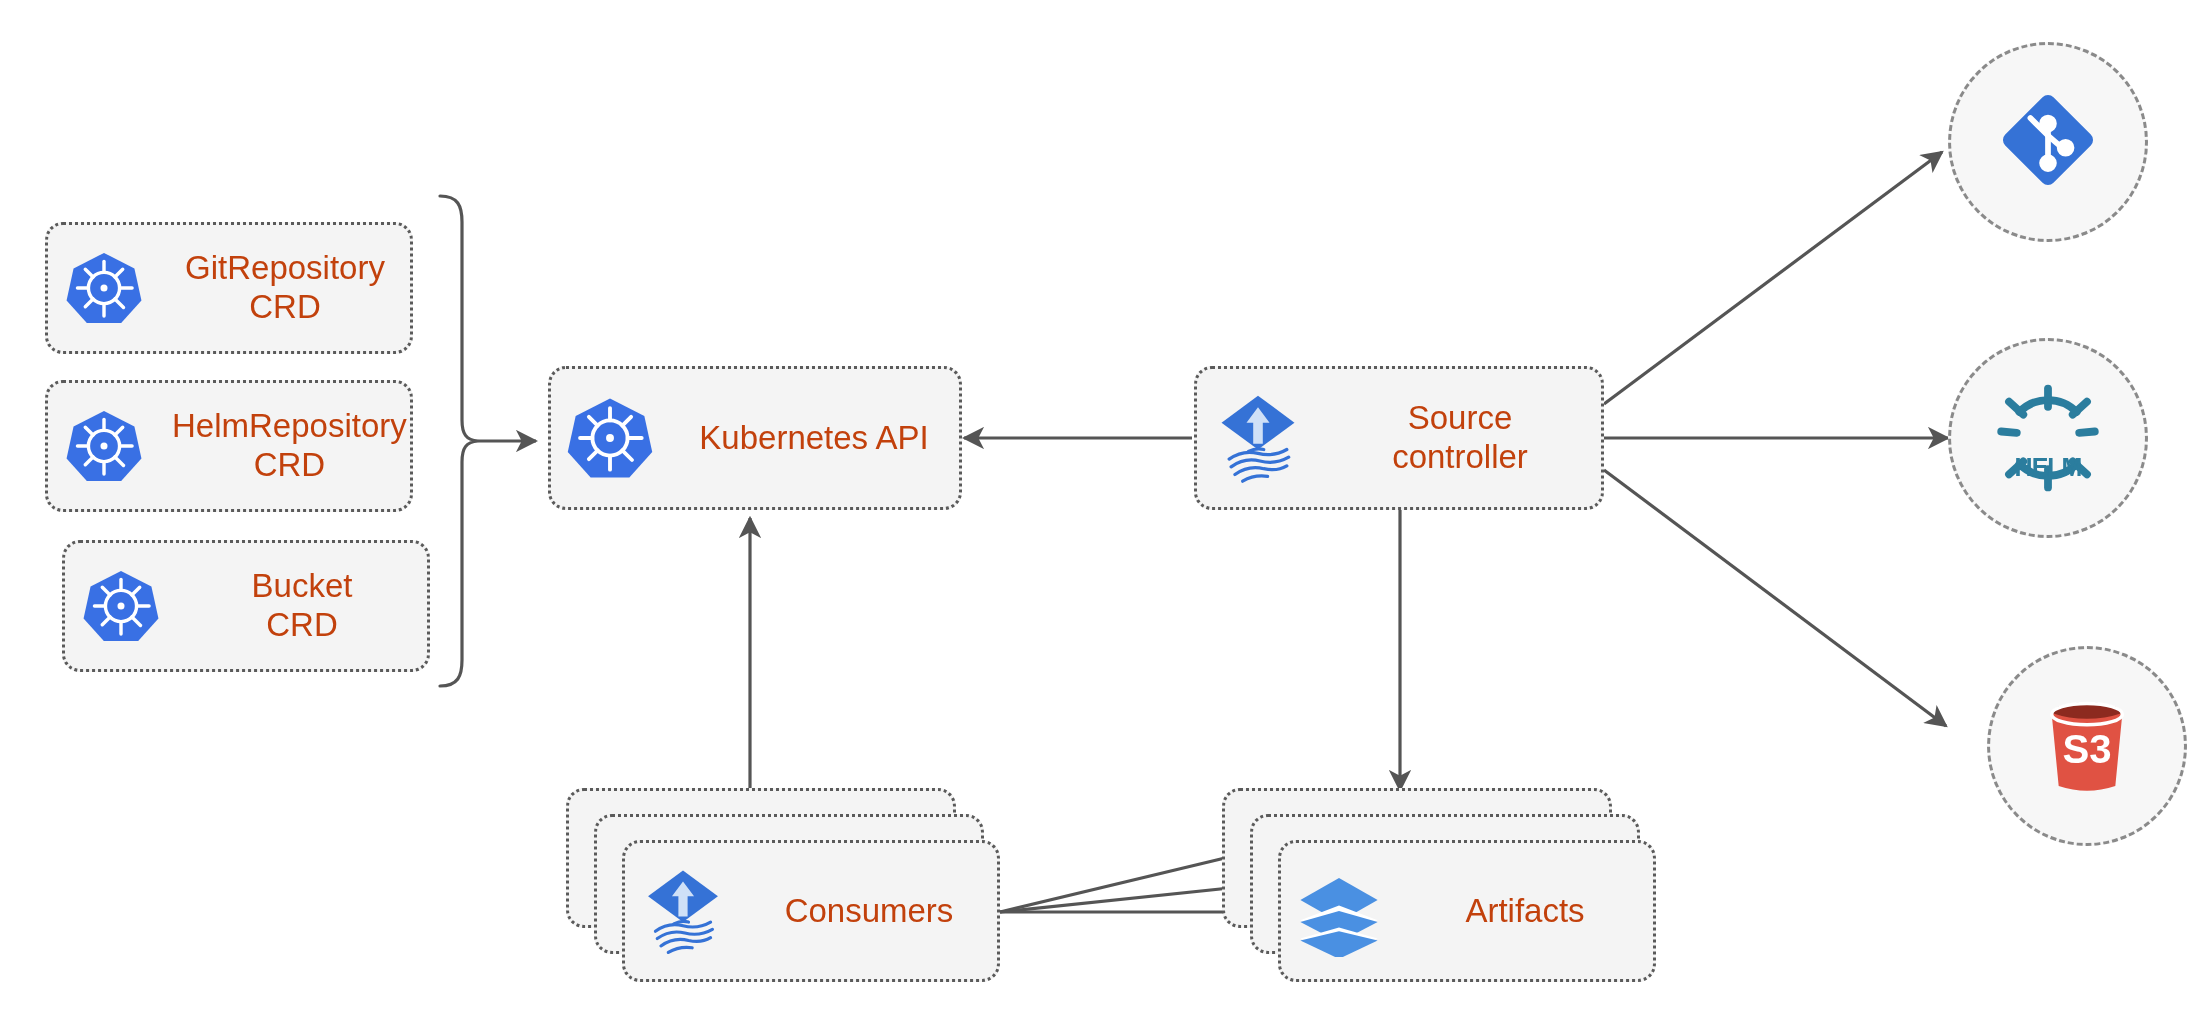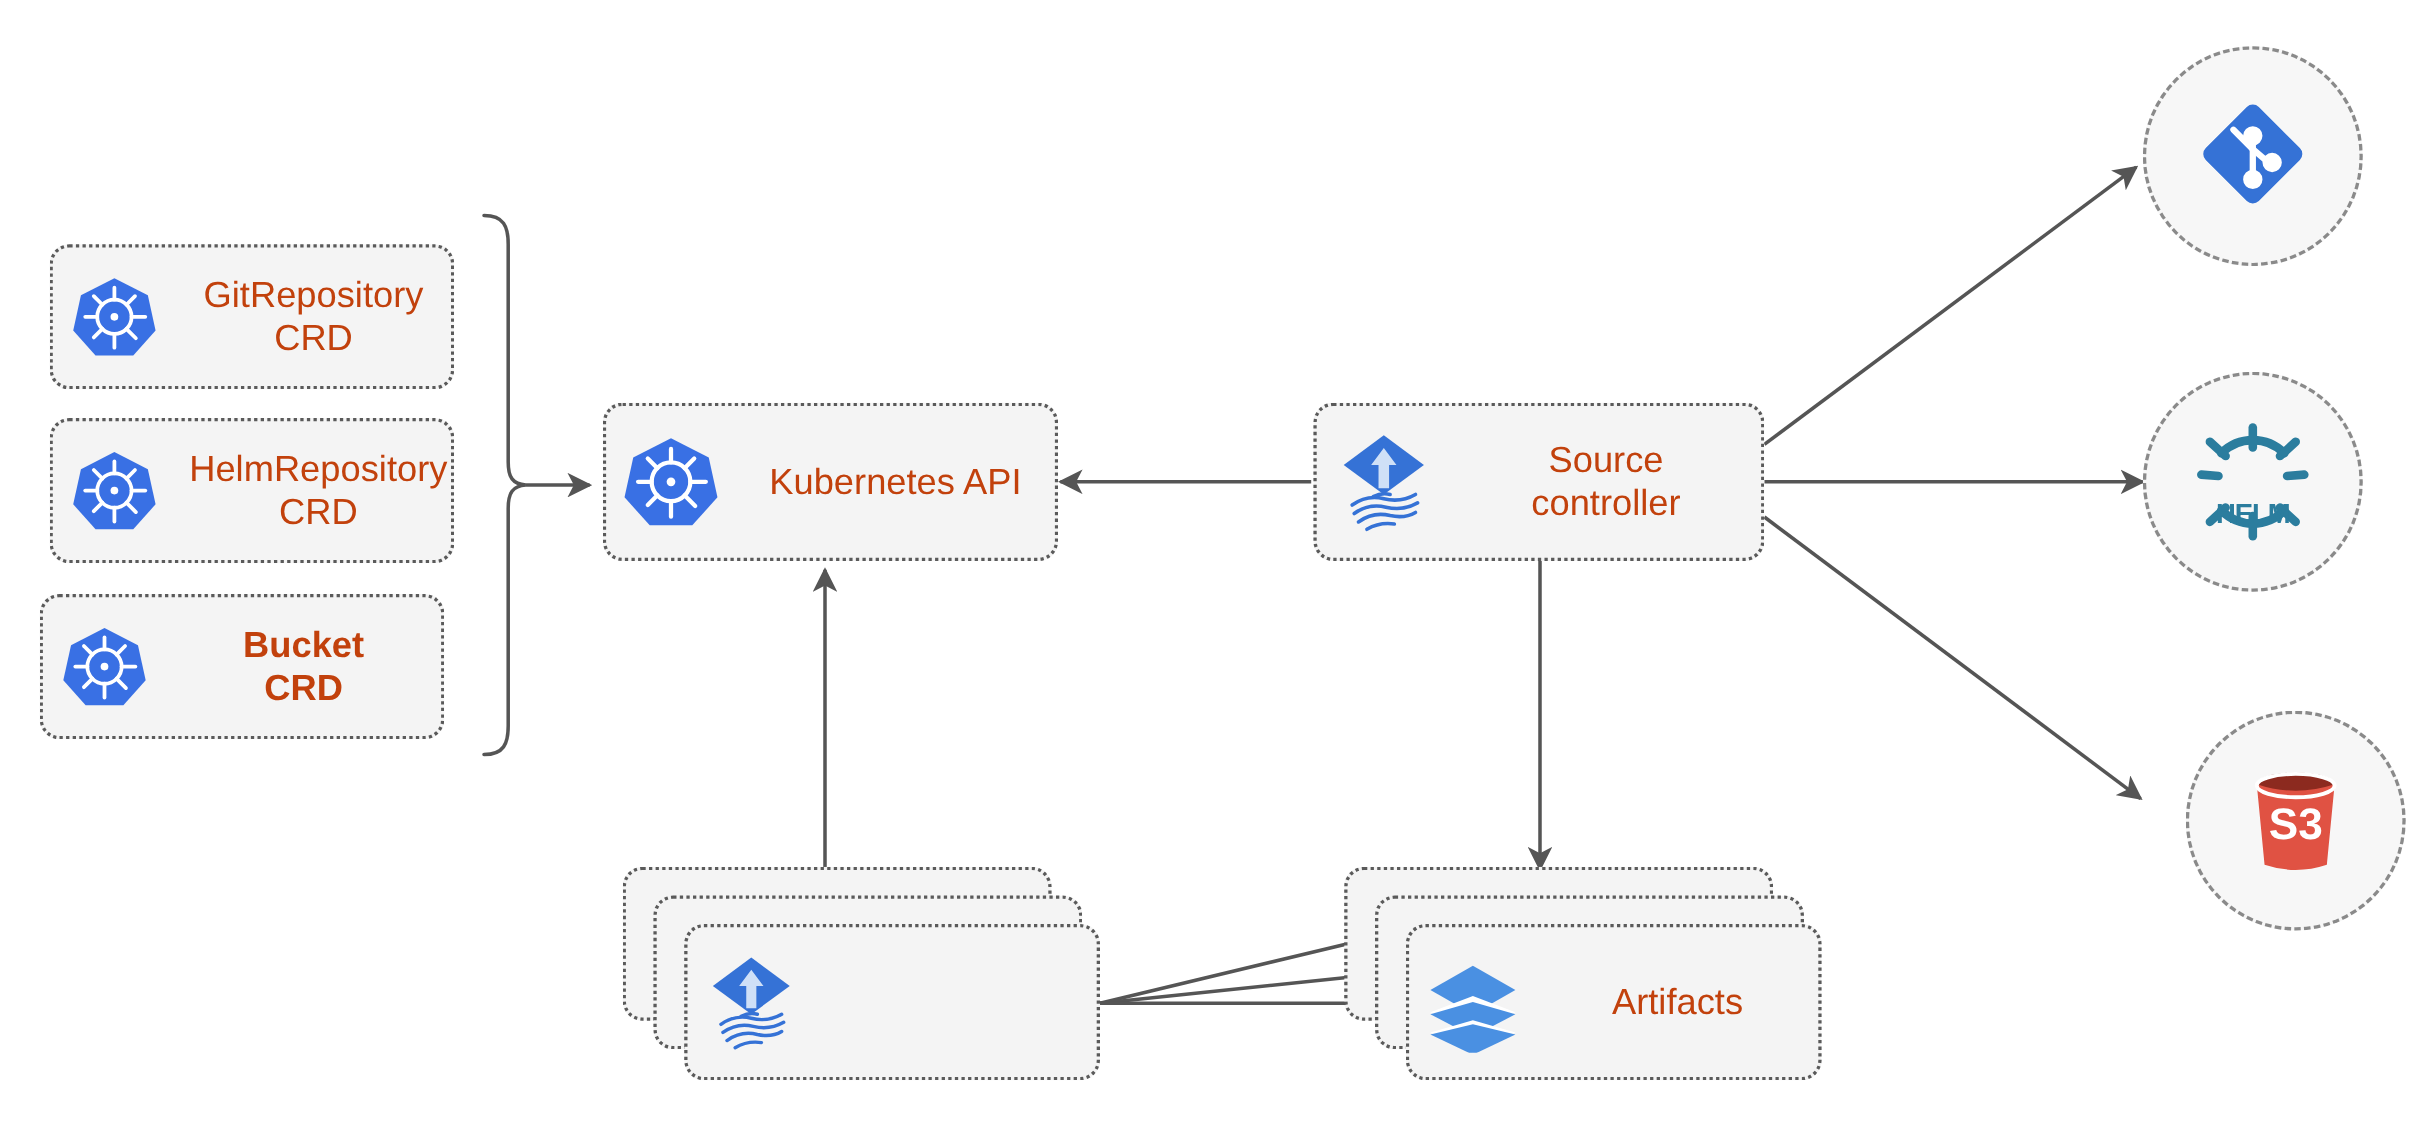--- a/index.html
+++ b/index.html
@@ -141,21 +141,21 @@
             <line x1="64" y1="64" x2="75" y2="75"></line>
           <line x1="74" y1="26" x2="64" y2="36"></line>
             <line x1="36" y1="64" x2="26" y2="74"></line>
         </g>
       </svg>
     </span>
     <span class="label">HelmRepository
 CRD</span>
   </div>
 
-  <div class="node" style="left:36px;top:540px;width:368px;height:132px;font-weight:bold;">
+  <div class="node" style="left:62px;top:540px;width:368px;height:132px;">
     <span class="ico" style="width:112px;">
       <svg width="78" height="78" viewBox="0 0 100 100">
         <polygon points="50,5 89,25 98,66 72,95 28,95 2,66 11,25" fill="#3970e4"></polygon>
         <g fill="none" stroke="#ffffff" stroke-width="4.4" stroke-linecap="round">
           <circle cx="50" cy="50" r="20"></circle>
           <circle cx="50" cy="50" r="4.5" fill="#ffffff" stroke="none"></circle>
           <line x1="50" y1="16" x2="50" y2="30"></line>
             <line x1="50" y1="70" x2="50" y2="86"></line>
           <line x1="16" y1="50" x2="30" y2="50"></line>
             <line x1="70" y1="50" x2="86" y2="50"></line>
@@ -218,20 +218,21 @@
         <path d="M50 18 L62 34 L55 34 L55 56 L45 56 L45 34 L38 34 Z" fill="#cfe0f7"></path>
         <g fill="none" stroke="#3572d6" stroke-width="3.4" stroke-linecap="round">
           <path d="M20 72 Q 34 62 50 66 Q 66 70 80 62"></path>
           <path d="M22 80 Q 36 70 52 74 Q 68 78 82 70"></path>
           <path d="M26 88 Q 40 78 56 82 Q 70 85 80 79"></path>
           <path d="M34 95 Q 46 88 60 90"></path>
           <path d="M40 64 Q 48 60 56 62"></path>
         </g>
       </svg>
     </span>
+    <span class="label">Consumers</span>
   </div>
 
   <div class="stack-ghost" style="left:1222px;top:788px;width:390px;height:140px;"></div>
   <div class="stack-ghost" style="left:1250px;top:814px;width:390px;height:140px;"></div>
   <div class="node" style="left:1278px;top:840px;width:378px;height:142px;">
     <span class="ico" style="width:116px;">
       <svg width="92" height="92" viewBox="0 0 100 100">
         <polygon points="50,14 92,38 50,62 8,38" fill="#4a90e2"></polygon>
         <polygon points="50,44 92,60 50,84 8,60" fill="#ffffff"></polygon>
         <polygon points="50,50 92,62 50,84 8,62" fill="#4a90e2"></polygon>

